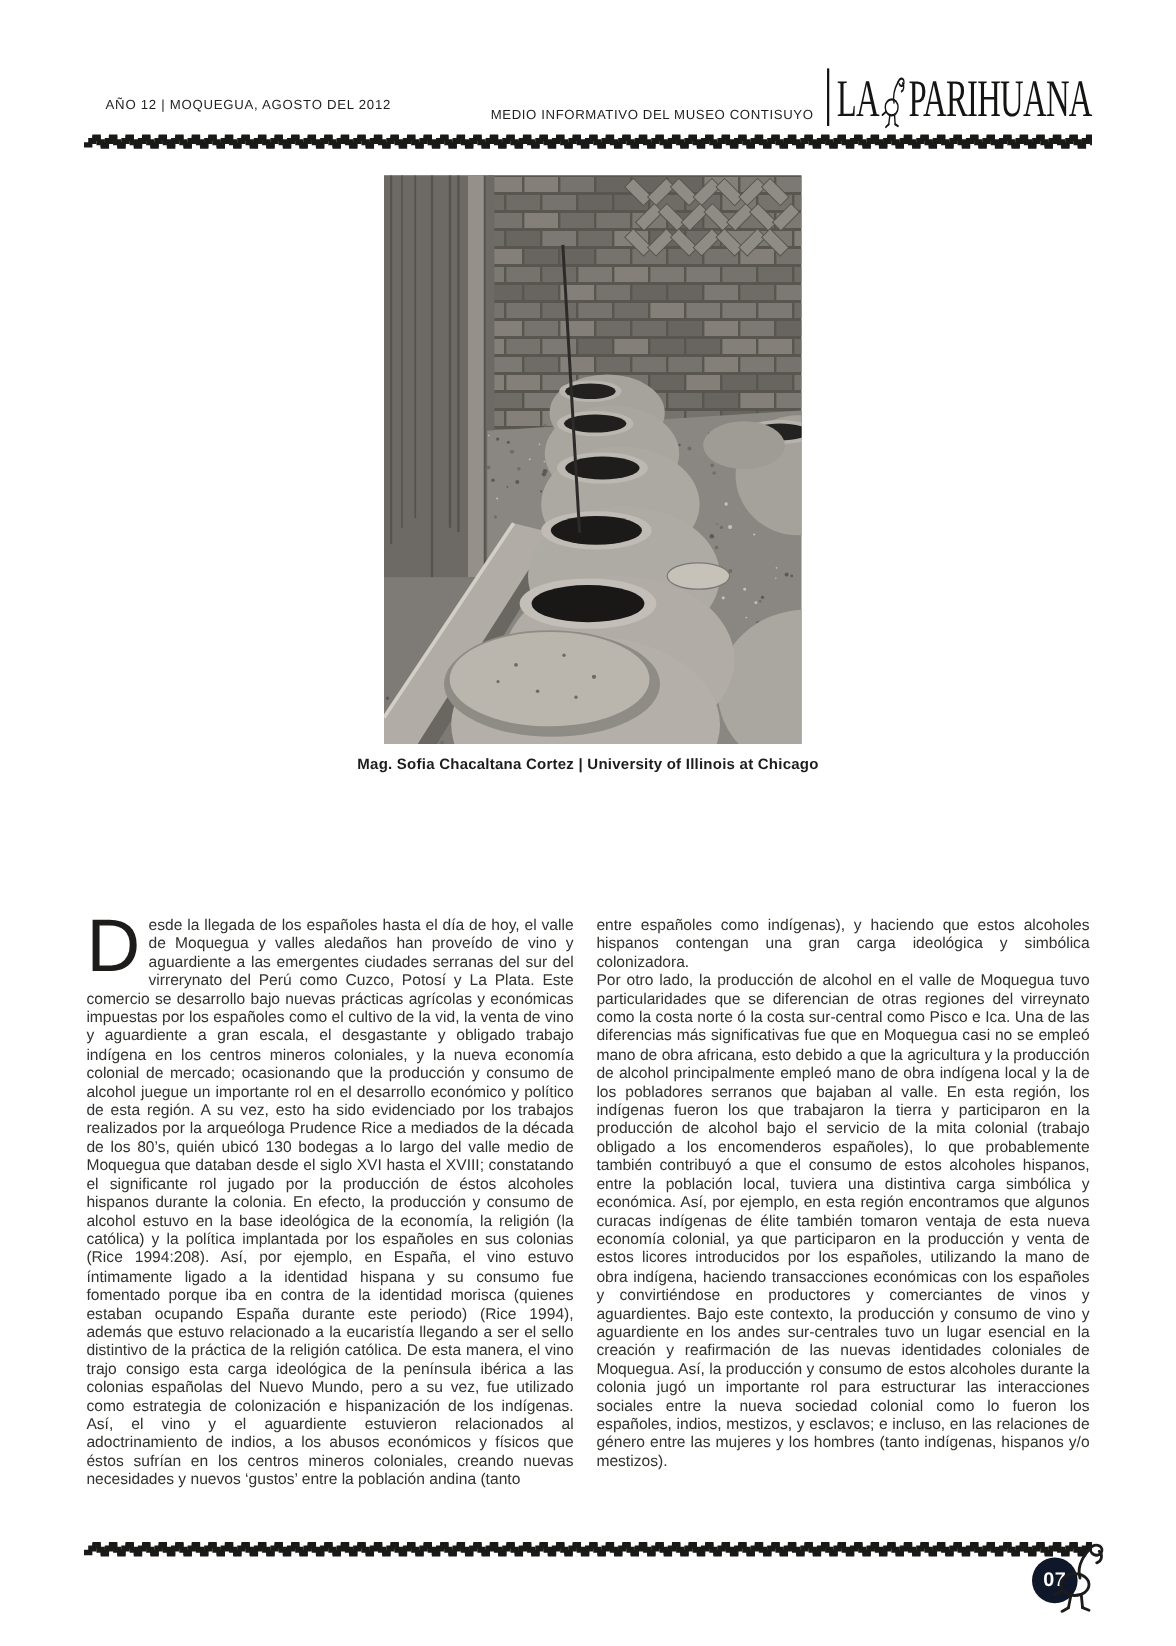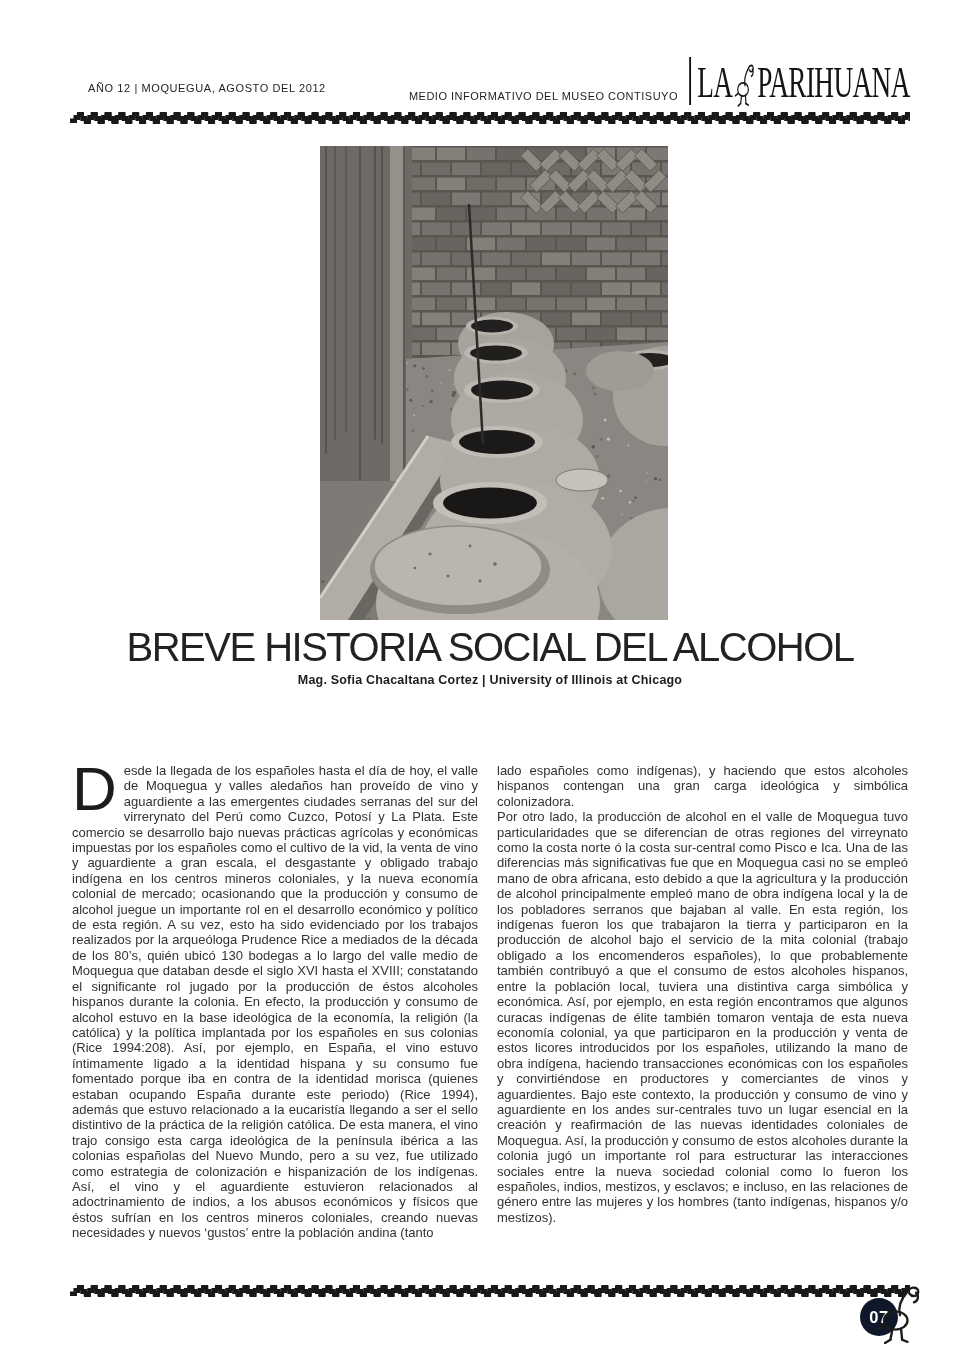--- a/index.html
+++ b/index.html
@@ -636,31 +636,30 @@
         <circle cx="95" cy="422" r="1.3"></circle>
         <circle cx="160" cy="435" r="1.4"></circle>
     </g>
 
     <path d="M149 58 C152 120 158 200 163 298" stroke="#2c2b29" stroke-width="2.5" fill="none"></path>
 
     <ellipse cx="262" cy="334" rx="26" ry="11" fill="#c6c2ba" stroke="#7b7873" stroke-width="1"></ellipse>
   </svg>
 
   <div class="title-block">
-    <h1 class="title-line">BREVE HISTORIA SOCIAL DEL ALCOHOL</h1>
     <div class="byline">Mag. Sofia Chacaltana Cortez | University of Illinois at Chicago</div>
   </div>
 
   <div class="col col-1">
     <p>
       <span class="dropcap">D</span><span>esde la llegada de los españoles hasta el día de hoy, el valle de Moquegua y valles aledaños han proveído de vino y aguardiente a las emergentes ciudades serranas del sur del virrerynato del Perú como Cuzco, Potosí y La Plata. Este comercio se desarrollo bajo nuevas prácticas agrícolas y económicas impuestas por los españoles como el cultivo de la vid, la venta de vino y aguardiente a gran escala, el desgastante y obligado trabajo indígena en los centros mineros coloniales, y la nueva economía colonial de mercado; ocasionando que la producción y consumo de alcohol juegue un importante rol en el desarrollo económico y político de esta región. A su vez, esto ha sido evidenciado por los trabajos realizados por la arqueóloga Prudence Rice a mediados de la década de los 80’s, quién ubicó 130 bodegas a lo largo del valle medio de Moquegua que databan desde el siglo XVI hasta el XVIII; constatando el significante rol jugado por la producción de éstos alcoholes hispanos durante la colonia. En efecto, la producción y consumo de alcohol estuvo en la base ideológica de la economía, la religión (la católica) y la política implantada por los españoles en sus colonias (Rice 1994:208). Así, por ejemplo, en España, el vino estuvo íntimamente ligado a la identidad hispana y su consumo fue fomentado porque iba en contra de la identidad morisca (quienes estaban ocupando España durante este periodo) (Rice 1994), además que estuvo relacionado a la eucaristía llegando a ser el sello distintivo de la práctica de la religión católica. De esta manera, el vino trajo consigo esta carga ideológica de la península ibérica a las colonias españolas del Nuevo Mundo, pero a su vez, fue utilizado como estrategia de colonización e hispanización de los indígenas. Así, el vino y el aguardiente estuvieron relacionados al adoctrinamiento de indios, a los abusos económicos y físicos que éstos sufrían en los centros mineros coloniales, creando nuevas necesidades y nuevos ‘gustos’ entre la población andina (tanto</span>
     </p>
   </div>
   <div class="col col-2">
-    <p>lado españoles como indígenas), y haciendo que estos alcoholes hispanos contengan una gran carga ideológica y simbólica colonizadora.</p>
+    <p>entre españoles como indígenas), y haciendo que estos alcoholes hispanos contengan una gran carga ideológica y simbólica colonizadora.</p>
     <p>Por otro lado, la producción de alcohol en el valle de Moquegua tuvo particularidades que se diferencian de otras regiones del virreynato como la costa norte ó la costa sur-central como Pisco e Ica. Una de las diferencias más significativas fue que en Moquegua casi no se empleó mano de obra africana, esto debido a que la agricultura y la producción de alcohol principalmente empleó mano de obra indígena local y la de los pobladores serranos que bajaban al valle. En esta región, los indígenas fueron los que trabajaron la tierra y participaron en la producción de alcohol bajo el servicio de la mita colonial (trabajo obligado a los encomenderos españoles), lo que probablemente también contribuyó a que el consumo de estos alcoholes hispanos, entre la población local, tuviera una distintiva carga simbólica y económica. Así, por ejemplo, en esta región encontramos que algunos curacas indígenas de élite también tomaron ventaja de esta nueva economía colonial, ya que participaron en la producción y venta de estos licores introducidos por los españoles, utilizando la mano de obra indígena, haciendo transacciones económicas con los españoles y convirtiéndose en productores y comerciantes de vinos y aguardientes. Bajo este contexto, la producción y consumo de vino y aguardiente en los andes sur-centrales tuvo un lugar esencial en la creación y reafirmación de las nuevas identidades coloniales de Moquegua. Así, la producción y consumo de estos alcoholes durante la colonia jugó un importante rol para estructurar las interacciones sociales entre la nueva sociedad colonial como lo fueron los españoles, indios, mestizos, y esclavos; e incluso, en las relaciones de género entre las mujeres y los hombres (tanto indígenas, hispanos y/o mestizos).</p>
   </div>
 
   <div class="band-wrap band-bottom">
     <svg class="fret-band" width="840" height="14" viewBox="0 0 840 14">
         <path d="M0 11 V6.5 H3.5 V3 H7 V0 H14 V4.5 H10.5 V8 H7 V11 Z" fill="#191918" transform="translate(0,1)"></path>
         <path d="M0 11 V6.5 H3.5 V3 H7 V0 H14 V4.5 H10.5 V8 H7 V11 Z" fill="#191918" transform="translate(6.9,13) scale(1,-1)"></path>
         <path d="M0 11 V6.5 H3.5 V3 H7 V0 H14 V4.5 H10.5 V8 H7 V11 Z" fill="#191918" transform="translate(13.8,1)"></path>
         <path d="M0 11 V6.5 H3.5 V3 H7 V0 H14 V4.5 H10.5 V8 H7 V11 Z" fill="#191918" transform="translate(20.700000000000003,13) scale(1,-1)"></path>
         <path d="M0 11 V6.5 H3.5 V3 H7 V0 H14 V4.5 H10.5 V8 H7 V11 Z" fill="#191918" transform="translate(27.6,1)"></path>

